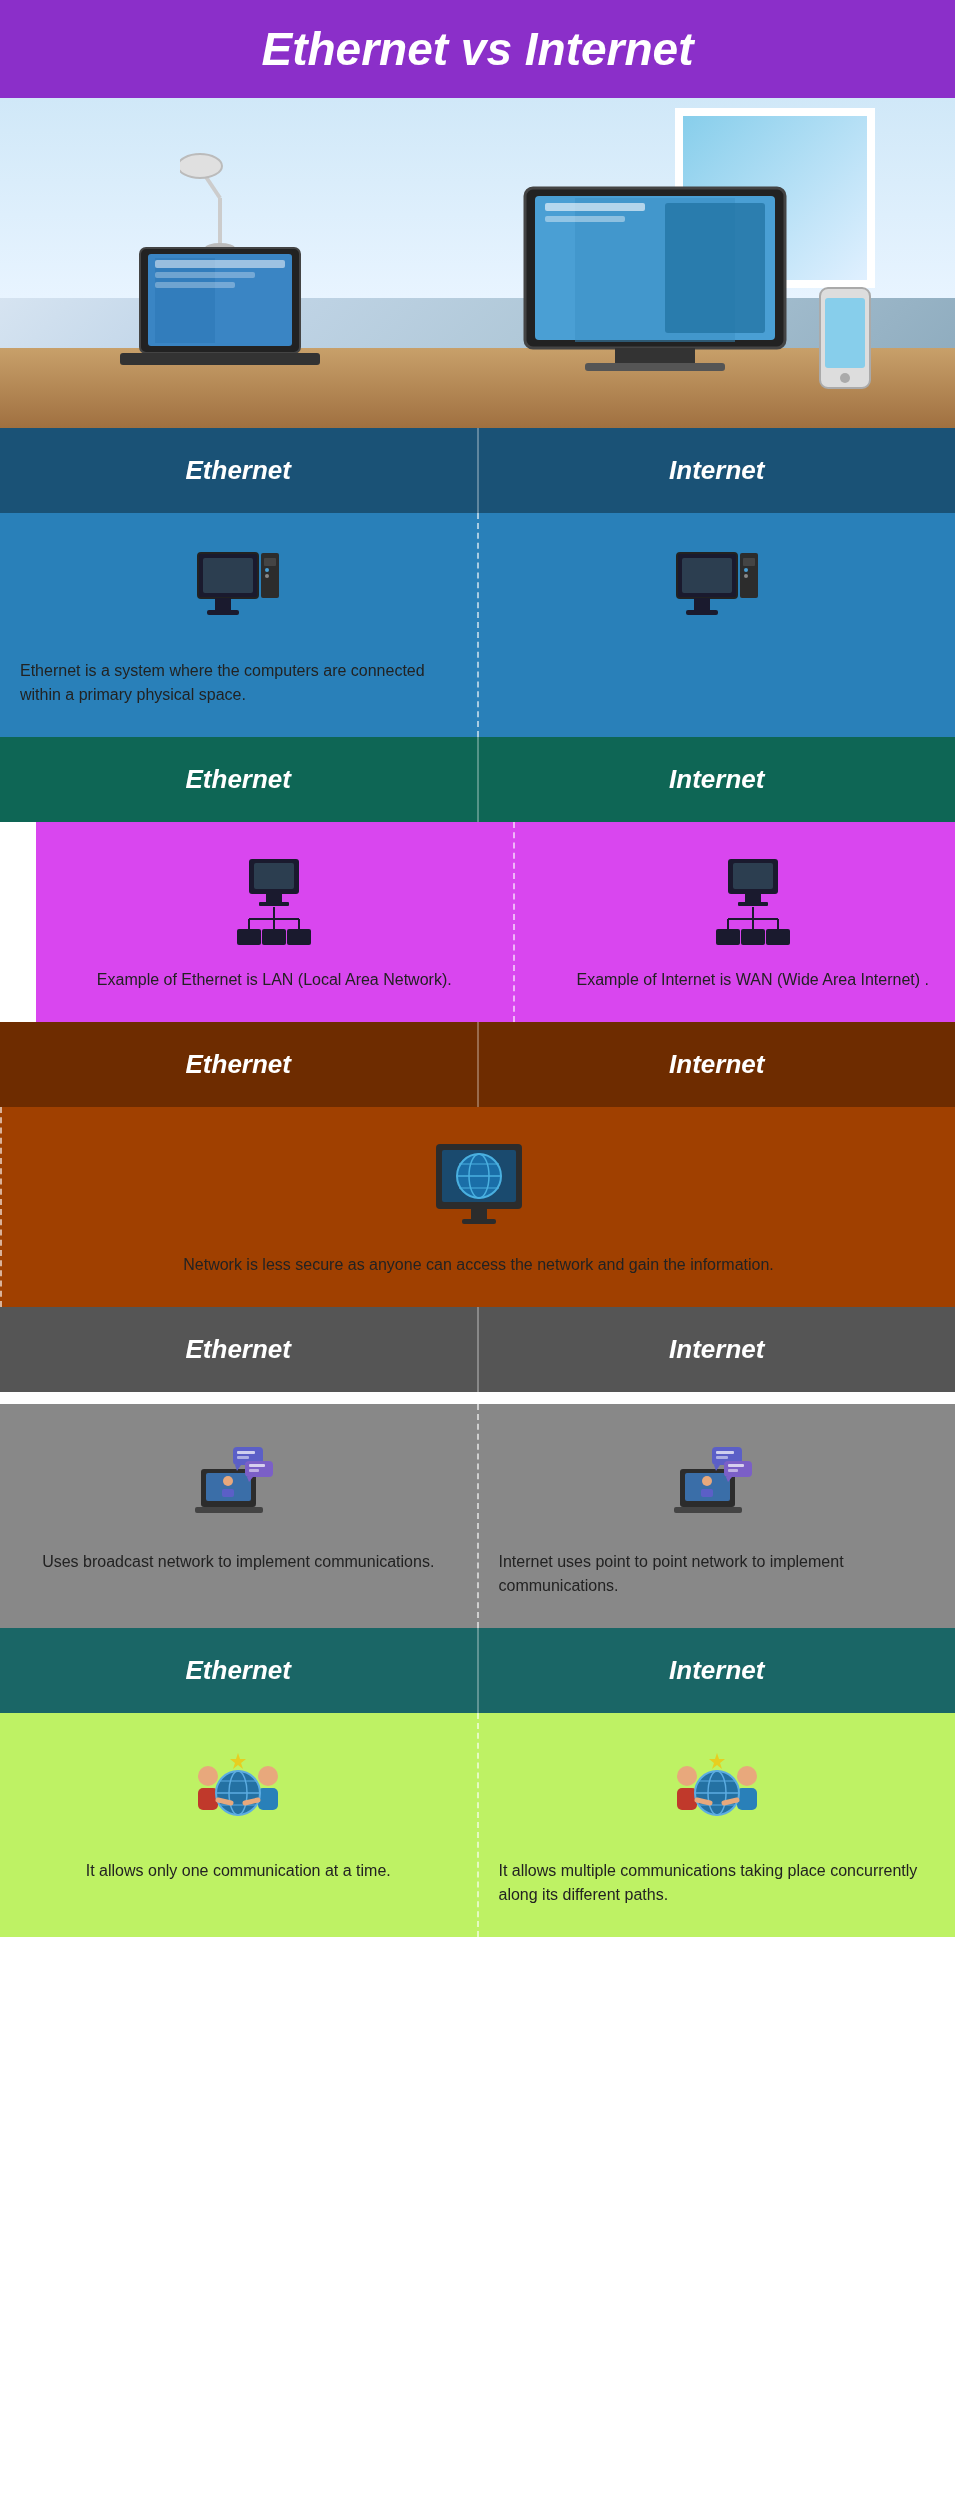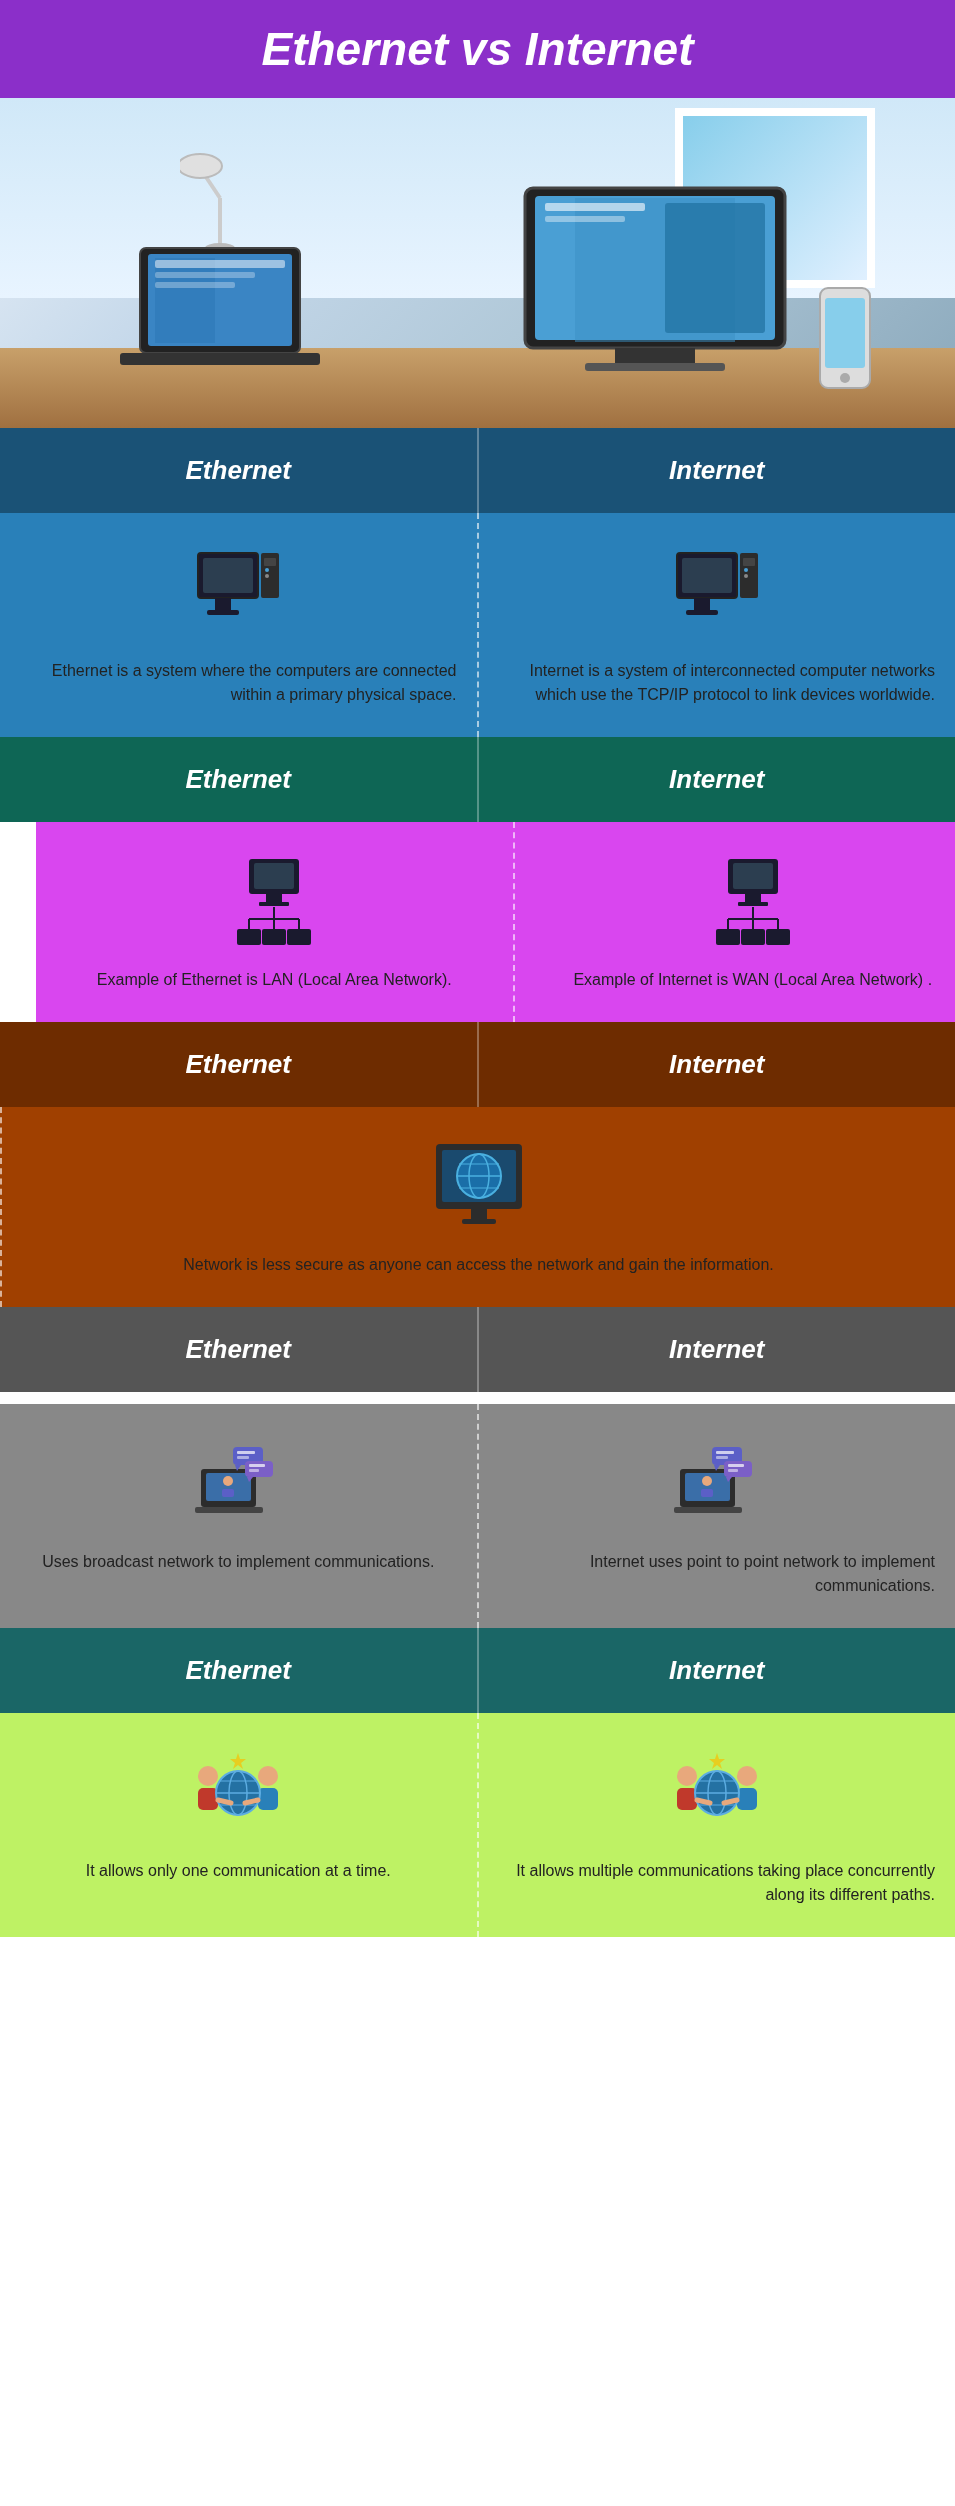--- a/index.html
+++ b/index.html
@@ -95,21 +95,21 @@
       background: rgba(255,255,255,0.3);
     }
 
     .section-content {
       display: flex;
       width: 100%;
     }
     .section-content .col {
       flex: 1;
       padding: 30px 20px;
-      text-align: right;
+      text-align: left;
       display: flex;
       flex-direction: column;
       align-items: center;
       gap: 16px;
     }
     .section-content .col p {
       font-size: 16px;
       line-height: 1.5;
       color: #222;
     }
@@ -237,21 +237,20 @@
             <rect x="5" y="5" width="60" height="45" rx="3" fill="#1a1a2e" stroke="#222" stroke-width="2"></rect>
             <rect x="10" y="10" width="50" height="35" rx="2" fill="#2c3e50"></rect>
             <rect x="22" y="50" width="16" height="12" fill="#1a1a2e"></rect>
             <rect x="14" y="62" width="32" height="5" rx="2" fill="#1a1a2e"></rect>
             <rect x="68" y="5" width="18" height="45" rx="2" fill="#2c2c2c"></rect>
             <rect x="71" y="10" width="12" height="8" rx="1" fill="#444"></rect>
             <circle cx="74" cy="22" r="2" fill="#4a9fd4"></circle>
             <circle cx="74" cy="28" r="2" fill="#888"></circle>
           </svg>
         </div>
-        <p>Internet is a system of interconnected computer networks which use the TCP/IP protocol to link devices worldwide.</p>
       </div>
     </div>
   </div>
 
   <div class="section">
     <div class="section-header bg-teal-header">
       <div class="col">
         <h2>Ethernet</h2>
       </div>
       <div class="divider"></div>
@@ -293,21 +292,21 @@
             <line x1="45" y1="50" x2="45" y2="62" stroke="#1a1a2e" stroke-width="2"></line>
             <line x1="20" y1="62" x2="70" y2="62" stroke="#1a1a2e" stroke-width="2"></line>
             <line x1="20" y1="62" x2="20" y2="72" stroke="#1a1a2e" stroke-width="2"></line>
             <line x1="45" y1="62" x2="45" y2="72" stroke="#1a1a2e" stroke-width="2"></line>
             <line x1="70" y1="62" x2="70" y2="72" stroke="#1a1a2e" stroke-width="2"></line>
             <rect x="8" y="72" width="24" height="16" rx="2" fill="#1a1a2e"></rect>
             <rect x="33" y="72" width="24" height="16" rx="2" fill="#1a1a2e"></rect>
             <rect x="58" y="72" width="24" height="16" rx="2" fill="#1a1a2e"></rect>
           </svg>
         </div>
-        <p>Example of Internet is WAN (Local Area Network) .</p>
+        <p>Example of Internet is WAN (Wide Area Internet) .</p>
       </div>
     </div>
   </div>
 
   <div class="section">
     <div class="section-header bg-brown-header">
       <div class="col">
         <h2>Ethernet</h2>
       </div>
       <div class="divider"></div>

